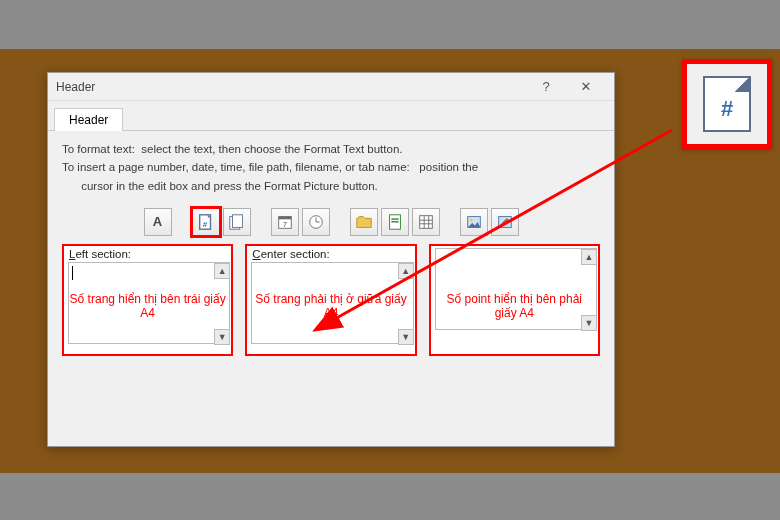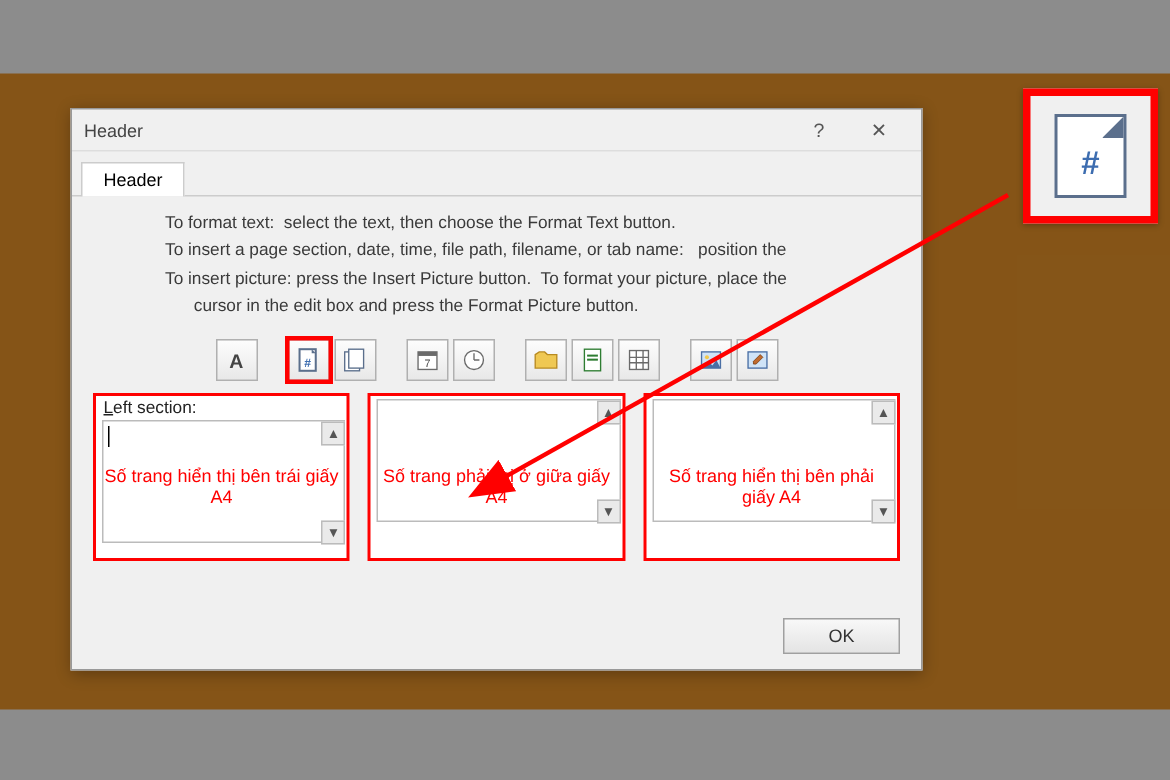--- a/index.html
+++ b/index.html
@@ -13,21 +13,21 @@
     background: #f0f0f0; border: 1px solid #999; box-shadow: 0 2px 10px rgba(0,0,0,0.3);
   }
   .titlebar { height: 28px; display: flex; align-items: center; padding: 0 8px; border-bottom: 1px solid #ddd; }
   .titlebar .title { font-size: 12px; color: #444; flex: 1; }
   .titlebar .btn { width: 40px; height: 28px; display: flex; align-items: center; justify-content: center; font-size: 13px; color: #555; cursor: pointer; }
 
   .tabrow { display: flex; padding-left: 6px; margin-top: 6px; border-bottom: 1px solid #ccc; }
   .tab { border: 1px solid #ccc; border-bottom: none; background: #fff; padding: 4px 14px 4px 14px; font-size: 12px; position: relative; top: 1px; }
 
   .instr { padding: 10px 14px 2px 14px; font-size: 11.5px; color: #3a3a3a; line-height: 1.5; }
-  .instr div { margin-bottom: 1px; white-space: pre-wrap; margin-left: 48px; }
+  .instr div { margin-bottom: 1px; white-space: pre-wrap; }
 
   .toolbar { display: flex; gap: 3px; justify-content: center; margin: 10px 0 8px 0; padding: 0 14px; }
   .tbtn { width: 28px; height: 28px; border: 1px solid #b0b0b0; background: linear-gradient(#fdfdfd,#e8e8e8); display: flex; align-items: center; justify-content: center; cursor: pointer; }
   .tbtn.spacer { border: none; background: none; width: 14px; cursor: default; }
   .tbtn.highlight { outline: 3px solid #f00; outline-offset: -1px; z-index: 2; }
 
   .sections { display: flex; gap: 12px; padding: 0 14px; }
   .section { flex: 1; border: 2px solid #f00; background: #fff; position: relative; padding: 0; height: 112px; }
   .section-label { font-size: 11.5px; padding: 2px 5px 0 5px; text-decoration: underline; text-decoration-color: transparent; color: #222; }
   .section-label u { text-decoration: underline; }
@@ -82,22 +82,21 @@
     <div class="btn">?</div>
     <div class="btn">✕</div>
   </div>
 
   <div class="tabrow">
     <div class="tab">Header</div>
   </div>
 
   <div class="instr">
     <div>To format text:  select the text, then choose the Format Text button.</div>
-    <div>To insert a page section, date, time, file path, filename, or tab name:   position the</div>
-    <div>To insert picture: press the Insert Picture button.  To format your picture, place the</div>
+    <div>To insert a page number, date, time, file path, filename, or tab name:   position the</div>
     <div>      cursor in the edit box and press the Format Picture button.</div>
   </div>
 
   <div class="toolbar">
     <div class="tbtn">
         <b style="font-size:13px;color:#444">A</b>
       </div>
     <div class="tbtn spacer"></div>
     <div class="tbtn highlight">
       <svg class="ic" viewBox="0 0 20 20">
@@ -169,31 +168,31 @@
     <div class="section">
       <div class="section-label"><u>L</u><span>eft section:</span></div>
       <div class="section-body">
         <div class="cursor-line"></div>
         <div class="scroll-up">▲</div>
         <div class="scroll-down">▼</div>
       </div>
       <div class="annot">Số trang hiển thị bên trái giấy A4</div>
     </div>
     <div class="section">
+      <div class="section-label"><u>C</u>enter section:</div>
       <div class="section-body">
         <div class="scroll-up">▲</div>
         <div class="scroll-down">▼</div>
       </div>
       <div class="annot">Số trang phải thị ở giữa giấy A4</div>
     </div>
     <div class="section">
       <div class="section-body">
         <div class="scroll-up">▲</div>
         <div class="scroll-down">▼</div>
       </div>
-      <div class="annot">Số trang hiển thị bên phải giấy A4</div>
+      <div class="annot">Số point hiển thị bên phải giấy A4</div>
     </div>
   </div>
 
   <div class="footer">
-    <button class="footbtn">OK</button>
   </div>
 </div>
 
 </body></html>

